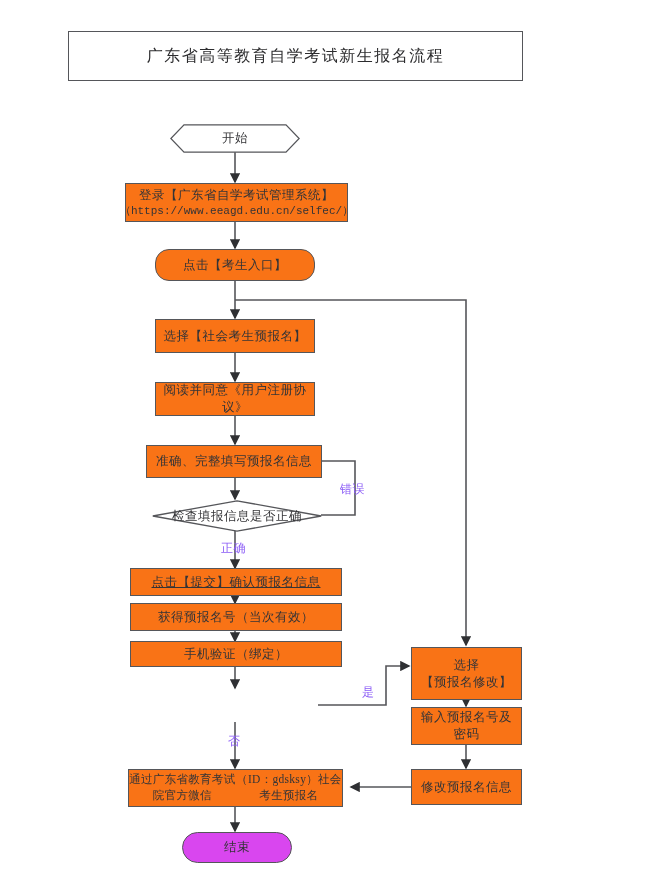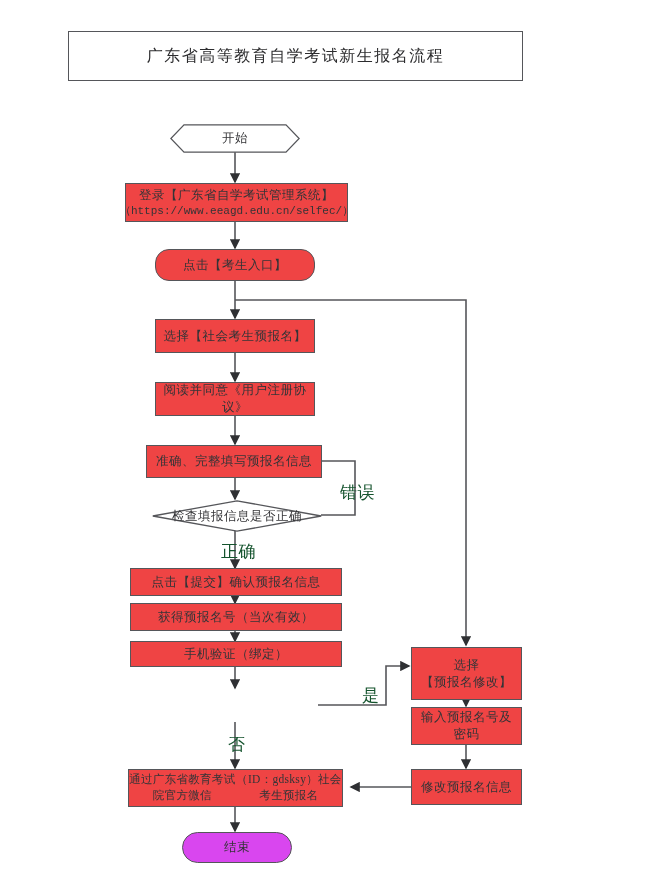--- a/index.html
+++ b/index.html
@@ -47,21 +47,21 @@
     box-sizing: border-box;
     display: flex;
     align-items: center;
     justify-content: center;
     text-align: center;
     color: #343437;
     line-height: 1.35;
   }
   .box {
     border: 1.3px solid #55565a;
-    background: #ef4444;
+    background: #f97316;
   }
   .rounded {
     border: 1.3px solid #55565a;
     background: #d946ef;
     border-radius: 999px;
   }
   .hexagon-wrap {
     position: absolute;
   }
   .hexagon-wrap svg, .diamond-wrap svg {
@@ -79,22 +79,22 @@
   }
   .diamond-wrap {
     position: absolute;
   }
   .t12 { font-size: 12.5px; letter-spacing: 0.5px; }
   .t11 { font-size: 11.5px; letter-spacing: 0.3px; }
   .mono { font-family: "Liberation Mono", "DejaVu Sans Mono", monospace; font-size: 11px; letter-spacing: 0px; }
   
   .edge-label {
     position: absolute;
-    font-size: 17px;
-    color: #14532d;
+    font-size: 12px;
+    color: #8b5cf6;
     letter-spacing: 0.5px;
     white-space: nowrap;
   }
   
   #edges {
     position: absolute;
     left: 0; top: 0;
     width: 648px;
     height: 873px;
     pointer-events: none;
@@ -183,21 +183,21 @@
     <span class="t12">准确、完整填写预报名信息</span>
   </div>
 
   <div class="diamond-wrap" style="left:152px; top:500px; width:170px; height:32px;">
     <svg width="170" height="32" viewBox="0 0 170 32" xmlns="http://www.w3.org/2000/svg">
       <polygon points="85,0.8 169.2,16 85,31.2 0.8,16" fill="#ffffff" stroke="#55565a" stroke-width="1.3"></polygon>
     </svg>
     <div class="shape-text t12">检查填报信息是否正确</div>
   </div>
 
-  <div class="node box" style="left:130px; top:568px; width:212px; height:28px;">
+  <div class="node box" style="left:130px; top:568px; width:212px; height:28px;text-decoration:underline;">
     <span class="t12">点击【提交】确认预报名信息</span>
   </div>
 
   <div class="node box" style="left:130px; top:603px; width:212px; height:28px;">
     <span class="t12">获得预报名号（当次有效）</span>
   </div>
 
   <div class="node box" style="left:130px; top:641px; width:212px; height:26px;">
     <span class="t12">手机验证（绑定）</span>
   </div>

